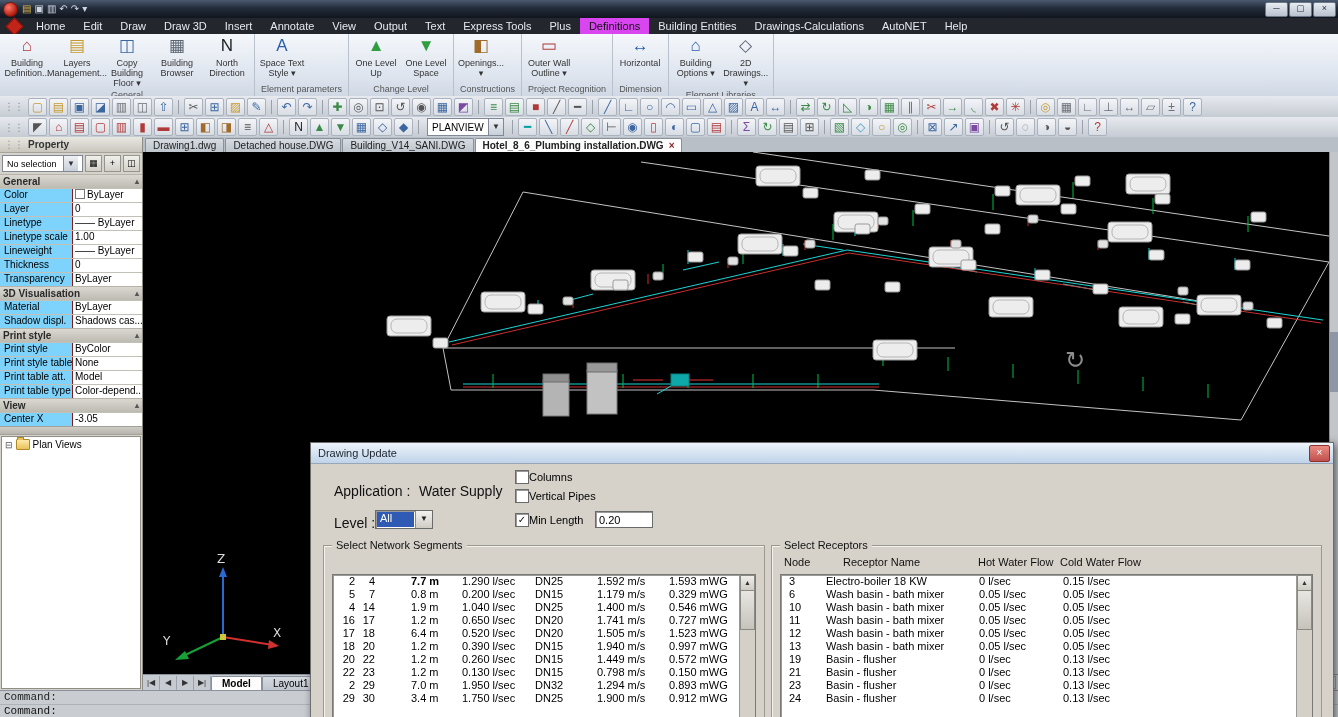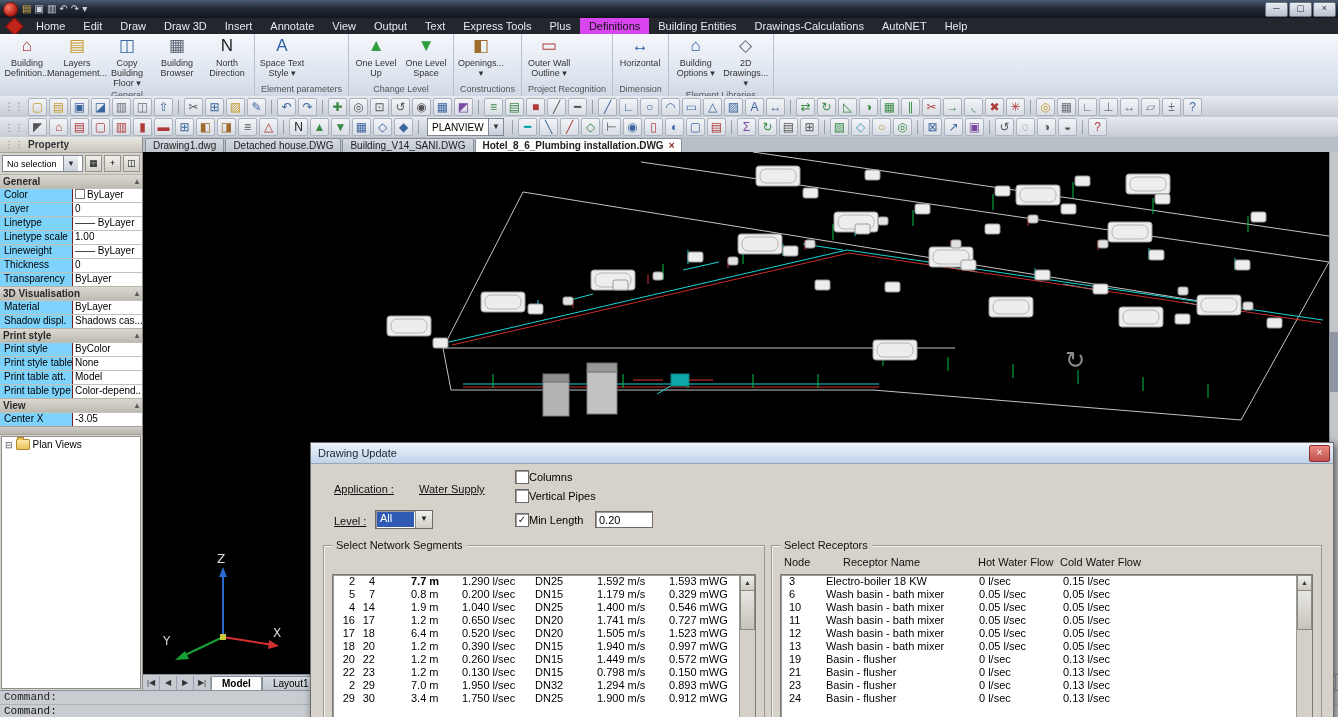--- a/index.html
+++ b/index.html
@@ -99,21 +99,21 @@
     font-family:"Liberation Mono",monospace;font-size:11px;}
   .cmdhist{height:13px;line-height:13px;padding-left:4px;border-bottom:1px solid #aeb3b9;color:#222;}
   .cmdcur{height:13px;line-height:13px;padding-left:4px;color:#111;}
   
   .dialog{position:absolute;left:310px;top:442px;width:1022px;height:300px;background:#d6d2ca;
     border:1px solid #6e6e6e;box-shadow:2px 2px 8px rgba(0,0,0,.55);z-index:50;}
   .dtitle{height:20px;background:linear-gradient(180deg,#eef4fb,#bfd3e9);border-bottom:1px solid #98a6b8;
     display:flex;align-items:center;padding:0 3px 0 7px;font-size:11px;color:#1c2430;}
   .dclose{margin-left:auto;width:19px;height:15px;background:linear-gradient(#e98b82,#c0504d);border:1px solid #8e2f2c;
     color:#fff;font-size:10px;line-height:14px;text-align:center;border-radius:2px;}
-  .dlabel{position:absolute;font-size:11px;color:#111;text-decoration:underline;}
+  .dlabel{position:absolute;font-size:14px;color:#111;}
   .cb{position:absolute;display:flex;align-items:center;font-size:11px;}
   .cbbox{width:12px;height:12px;background:#fff;border:1px solid #6a6a6a;box-shadow:inset 1px 1px 0 #9a9a9a;
     font-size:10px;line-height:11px;text-align:center;color:#111;}
   .dcombo{position:absolute;display:flex;height:17px;background:#fff;border:1px solid #6a6a6a;box-shadow:inset 1px 1px 0 #9a9a9a;}
   .dcombo .sel{flex:1;background:#2f5bb5;color:#fff;margin:1px;padding:0 3px;line-height:13px;font-size:11px;}
   .dcombo .cbtn{width:16px;background:linear-gradient(#f2f2ee,#cfccc4);border-left:1px solid #8a8a84;
     font-size:8px;text-align:center;line-height:15px;color:#222;}
   .dinput{position:absolute;height:15px;width:50px;background:#fff;border:1px solid #6a6a6a;box-shadow:inset 1px 1px 0 #9a9a9a;
     font-size:11px;padding:0 3px;font-family:"Liberation Sans",sans-serif;}
   .grp{position:absolute;border:1px solid #9a988f;box-shadow:inset 1px 1px 0 #f5f3ee;}

